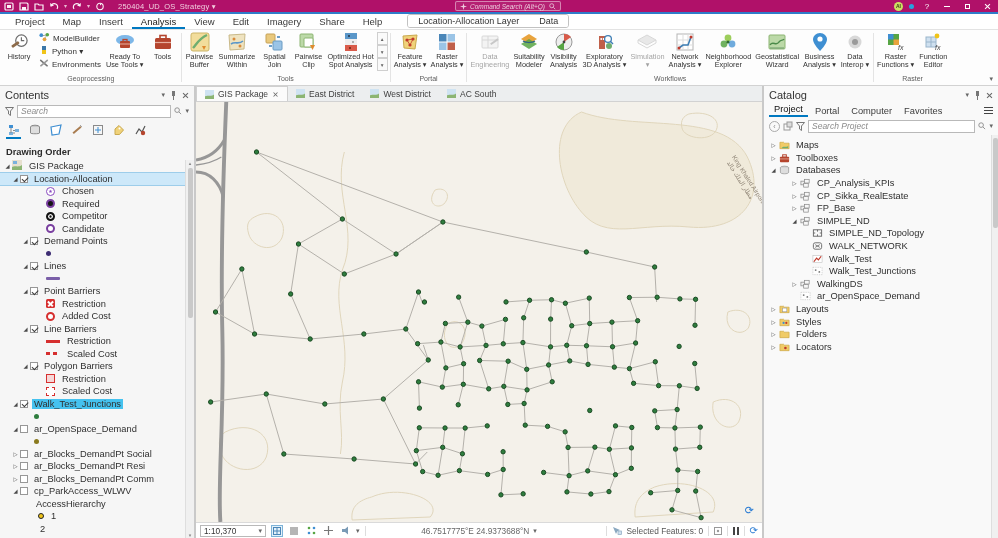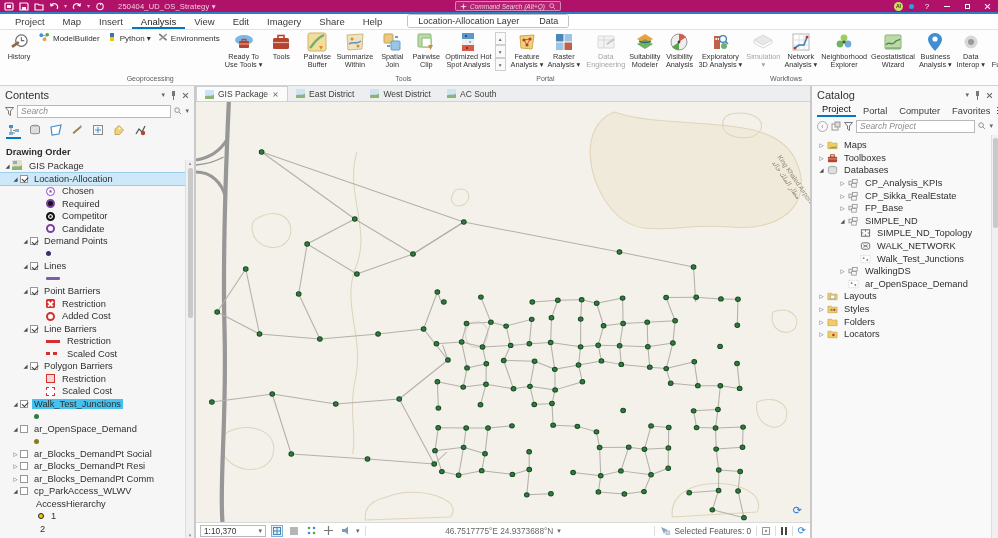--- a/index.html
+++ b/index.html
@@ -30,30 +30,30 @@
 
 .ribbon{height:56px;background:#fdfdfd;border-bottom:1px solid #d2d2d2;display:flex;align-items:stretch;padding:0 1px}
 .grp{display:flex;flex-direction:column;padding:0 1px}
 .gbody{display:flex;flex:1;align-items:flex-start}
 .glabel{height:11px;font-size:7px;color:#5d5d5d;text-align:center;line-height:10px;position:relative;padding:0 8px;white-space:nowrap}
 .gsep{width:1px;background:#e4e4e4;margin:3px 0}
 .rb{min-width:34px;max-width:52px;padding:1px 2px 0;display:flex;flex-direction:column;align-items:center;height:44px}
 .rb .ric{height:22px;display:flex;align-items:center;justify-content:center}
 .rb .t{font-size:7.3px;line-height:8.2px;text-align:center;color:#333;white-space:nowrap}
 .dis{opacity:.45;filter:grayscale(1)}
-.gcol{display:flex;flex-direction:row;padding-top:2px;gap:1px}
+.gcol{display:flex;flex-direction:column;padding-top:2px;gap:1px}
 .gs{display:flex;align-items:center;gap:3px;font-size:8px;height:12px;padding:0 3px;color:#333;white-space:nowrap}
 .gallery{display:flex;flex-direction:column;width:11px;margin:2px 1px 0}
 .gcell{height:13px;border:1px solid #cfcfcf;background:#fafafa;font-size:5.5px;color:#666;display:flex;align-items:center;justify-content:center}
 .collapse{margin-left:auto;align-self:flex-end;padding:0 4px 2px;color:#666;font-size:7px}
 
 .main{display:flex;height:452px;background:#c9c9c9;gap:2px}
 .panel{background:#f6f6f6;display:flex;flex-direction:column}
 .contents{width:194px}
-.catalog{width:186px;background:#f9f9f9}
+.catalog{width:234px;background:#f9f9f9}
 .p-head{display:flex;align-items:center;padding:3px 5px 1px;gap:5px}
 .p-title{font-size:11px;color:#333;flex:1}
 .hico{color:#666;font-size:7px}
 .pin{width:7px;height:9px;position:relative;display:inline-block}
 .pin::before{content:"";position:absolute;left:2px;top:0;width:3px;height:5px;background:#777}
 .pin::after{content:"";position:absolute;left:3px;top:5px;width:1px;height:4px;background:#777}
 .srow{display:flex;align-items:center;gap:3px;margin:2px 5px;height:14px}
 .srow input{flex:1;height:13px;border:1px solid #b9b9b9;font-size:8.5px;padding:0 3px;min-width:0;color:#444}
 .srow input::placeholder{font-style:italic;color:#8b8b8b}
 .c-toolbar{display:flex;gap:8px;padding:3px 7px 4px;align-items:flex-end}
@@ -1279,20 +1279,29 @@
             <svg width="11" height="10" viewBox="0 0 12 10">
               <rect x="1.5" y="1.5" width="9" height="7" rx="2" fill="none" stroke="#666" stroke-width="1"></rect>
               <path d="M3.5,6.5 L8.5,3.5 M3.5,3.5 L8.5,6.5" stroke="#666" stroke-width=".9"></path>
             </svg>
           </span>
         <span class="lab">WALK_NETWORK</span>
       </div>
       <div class="ctr c3">
         <span class="cic">
             <svg width="11" height="10" viewBox="0 0 12 10">
+              <rect x="1" y="1" width="10" height="8" fill="#fff" stroke="#bbb" stroke-width=".6"></rect>
+              <path d="M2,8 L5,4 7,6 10,2" fill="none" stroke="#c0392b" stroke-width="1.3"></path>
+            </svg>
+          </span>
+        <span class="lab">Walk_Test</span>
+      </div>
+      <div class="ctr c3">
+        <span class="cic">
+            <svg width="11" height="10" viewBox="0 0 12 10">
               <rect x="1" y="1" width="10" height="8" fill="#fff" stroke="#bbb" stroke-width=".6" stroke-dasharray="1.5 1"></rect>
               <circle cx="4" cy="4" r="1" fill="#777"></circle>
               <circle cx="8" cy="6" r="1" fill="#777"></circle>
             </svg>
           </span>
         <span class="lab">Walk_Test_Junctions</span>
       </div>
       <div class="ctr c2">
         <span class="ex">▷</span>
         <span class="cic">

